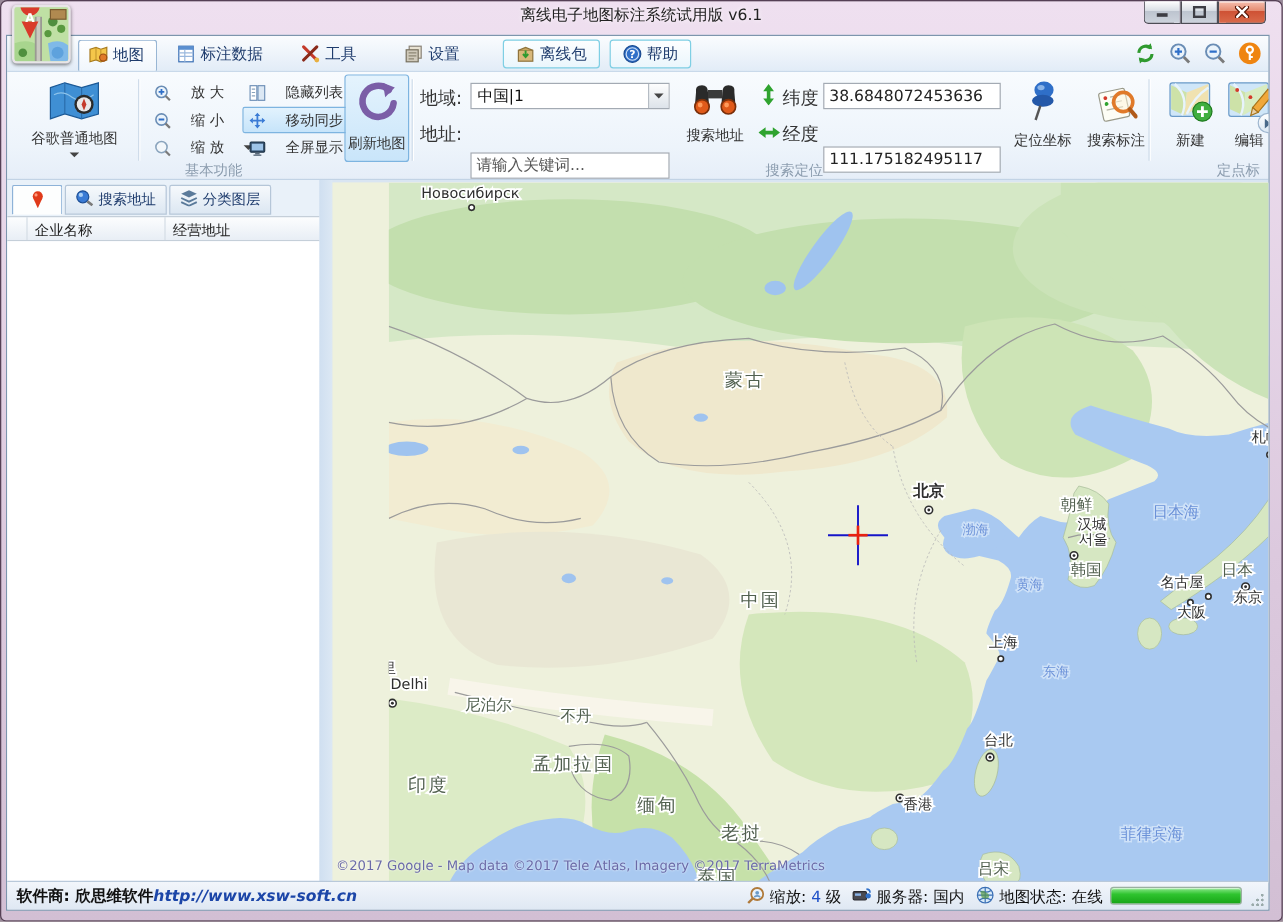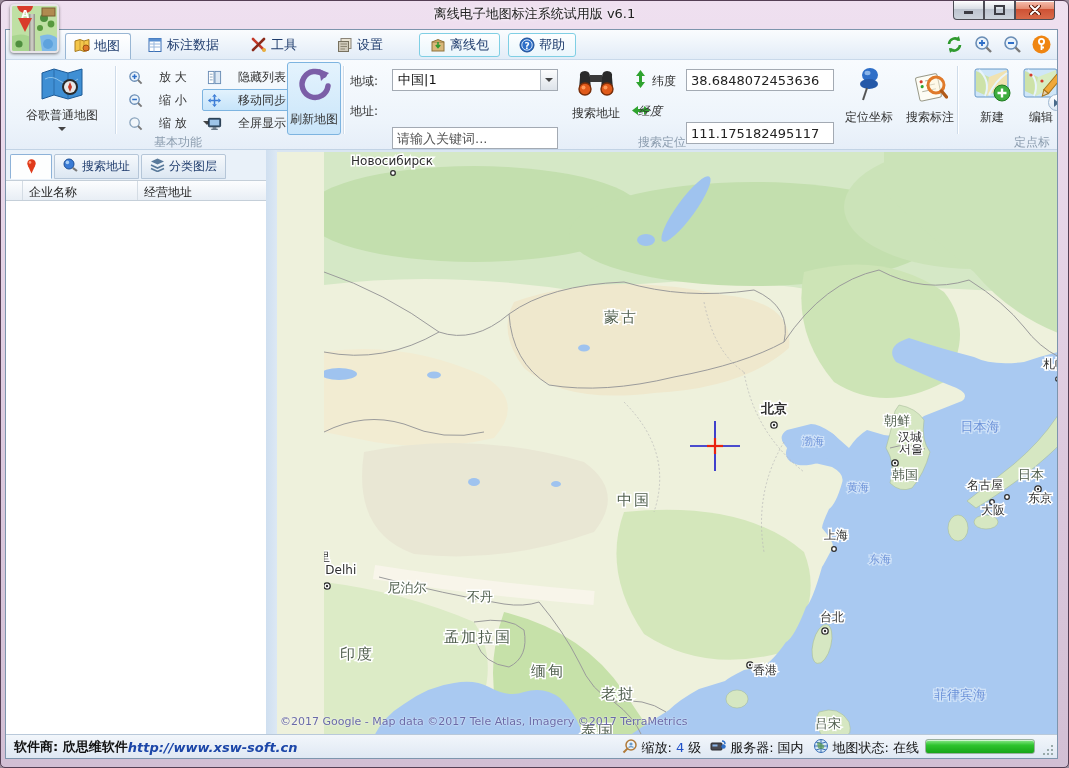--- a/index.html
+++ b/index.html
@@ -30,21 +30,21 @@
   .ribbon{position:absolute;left:0;top:30px;right:0;height:90px;background:linear-gradient(#f8fbfe,#edf4fb 70%,#e6eef8);border-bottom:1px solid #c2d3e5;}
   .vsep{position:absolute;top:6px;height:68px;width:1px;background:#cfdcea;box-shadow:1px 0 0 #ffffff;}
   .grp-label{position:absolute;top:74px;font-size:12px;color:#8b9cae;white-space:nowrap;}
   .bigbtn{position:absolute;display:flex;flex-direction:column;align-items:center;justify-content:flex-start;
     font-size:12px;color:#333;border:1px solid transparent;border-radius:3px;padding-top:4px;cursor:default;}
   .bigbtn .cap{margin-top:3px;white-space:nowrap;}
   .bigbtn.hl{background:linear-gradient(#e4f3fd,#c9e5fa);border-color:#7db4e0;}
   .smallbtn{position:absolute;display:flex;align-items:center;gap:16px;font-size:12px;color:#333;height:22px;
     padding:0 4px;border:1px solid transparent;border-radius:2px;white-space:nowrap;}
   .smallbtn.hl{background:linear-gradient(#e2f2fd,#c6e4fa);border-color:#7db4e0;}
-  .rlabel{position:absolute;font-size:12px;color:#333;white-space:nowrap;}
+  .rlabel{position:absolute;font-size:15px;color:#333;white-space:nowrap;}
   .rinput{position:absolute;height:22px;border:1px solid #a3aab3;background:#fff;font-size:13px;
     font-family:"DejaVu Sans","Liberation Sans",sans-serif;padding:1px 4px;color:#222;}
   .rinput::placeholder{color:#555;}
   .combo{position:absolute;height:22px;border:1px solid #a3aab3;background:#fff;font-size:13px;display:flex;align-items:center;}
   .combo .cval{flex:1;padding:0 5px;color:#111;}
   .combo .cbtn{width:17px;height:100%;border-left:1px solid #b5bcc4;background:linear-gradient(#fdfdfd,#dde3ea);
     display:flex;align-items:center;justify-content:center;}
   .darr{width:0;height:0;border-left:4px solid transparent;border-right:4px solid transparent;border-top:4px solid #444;}
   .ovf-btn{position:absolute;width:17px;height:17px;border-radius:50%;border:1px solid #9eb6cf;
     background:linear-gradient(#ffffff,#dce8f4);display:flex;align-items:center;justify-content:center;}
@@ -340,21 +340,21 @@
             <path d="M6.5,0 L11,6 H8 V12 H11 L6.5,18 L2,12 H5 V6 H2 Z" fill="#2fa32f"></path>
           </svg>
       </span>
       <div class="rlabel" style="left:646px;top:13px;">纬度</div>
       <input class="rinput" style="left: 680px; top: 9px; width: 148px;" value="38.6848072453636">
       <span style="position:absolute;left:626px;top:42px;">
         <svg width="18" height="13" viewBox="0 0 18 13">
             <path d="M0,6.5 L6,2 V5 H12 V2 L18,6.5 L12,11 V8 H6 V11 Z" fill="#2fa32f"></path>
           </svg>
       </span>
-      <div class="rlabel" style="left:632px;top:43px;font-style:italic;">经度</div>
+      <div class="rlabel" style="left:646px;top:43px;">经度</div>
       <input class="rinput" style="left: 680px; top: 39px; width: 148px; margin-top: 23px;" value="111.175182495117">
 
       <div class="bigbtn" style="left:834px;top:2px;width:58px;height:70px;">
         <span>
           <svg width="30" height="36" viewBox="0 0 30 36">
               <ellipse cx="16" cy="8" rx="8" ry="7" fill="#2f6fc8"></ellipse>
               <ellipse cx="13.5" cy="6" rx="3" ry="2.2" fill="#8ab4e8"></ellipse>
               <ellipse cx="15" cy="17" rx="9" ry="5" fill="#2458a8"></ellipse>
               <path d="M13,21 L9,33" stroke="#555" stroke-width="2"></path>
             </svg>

